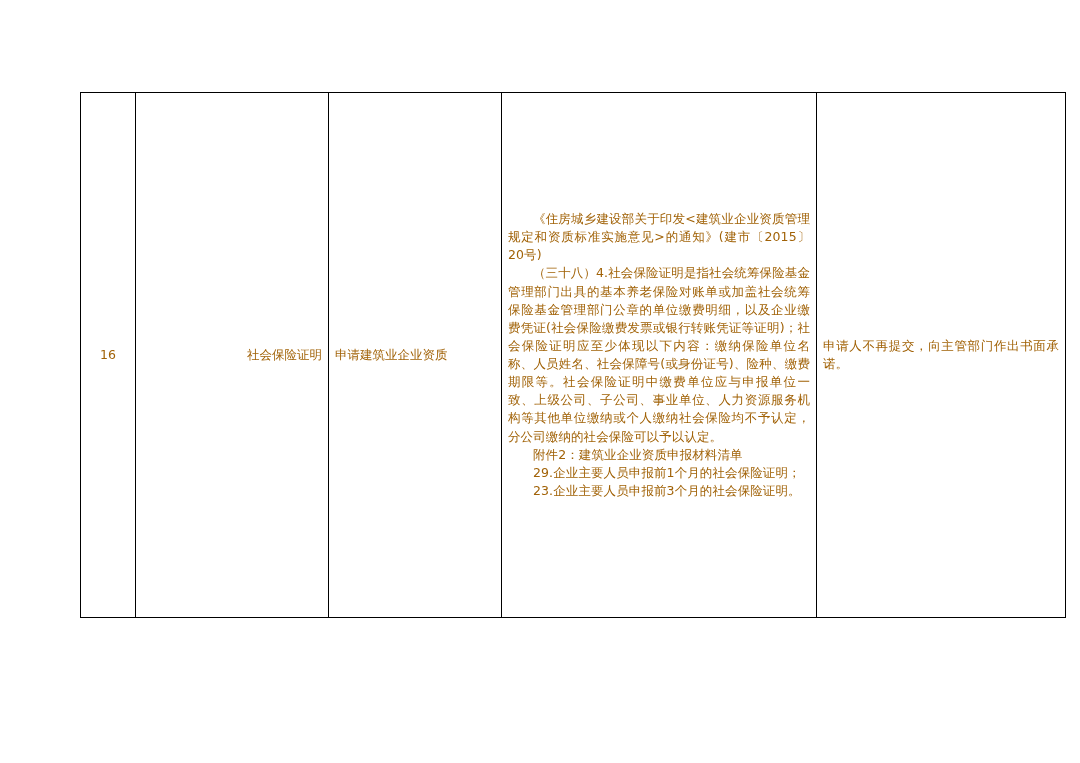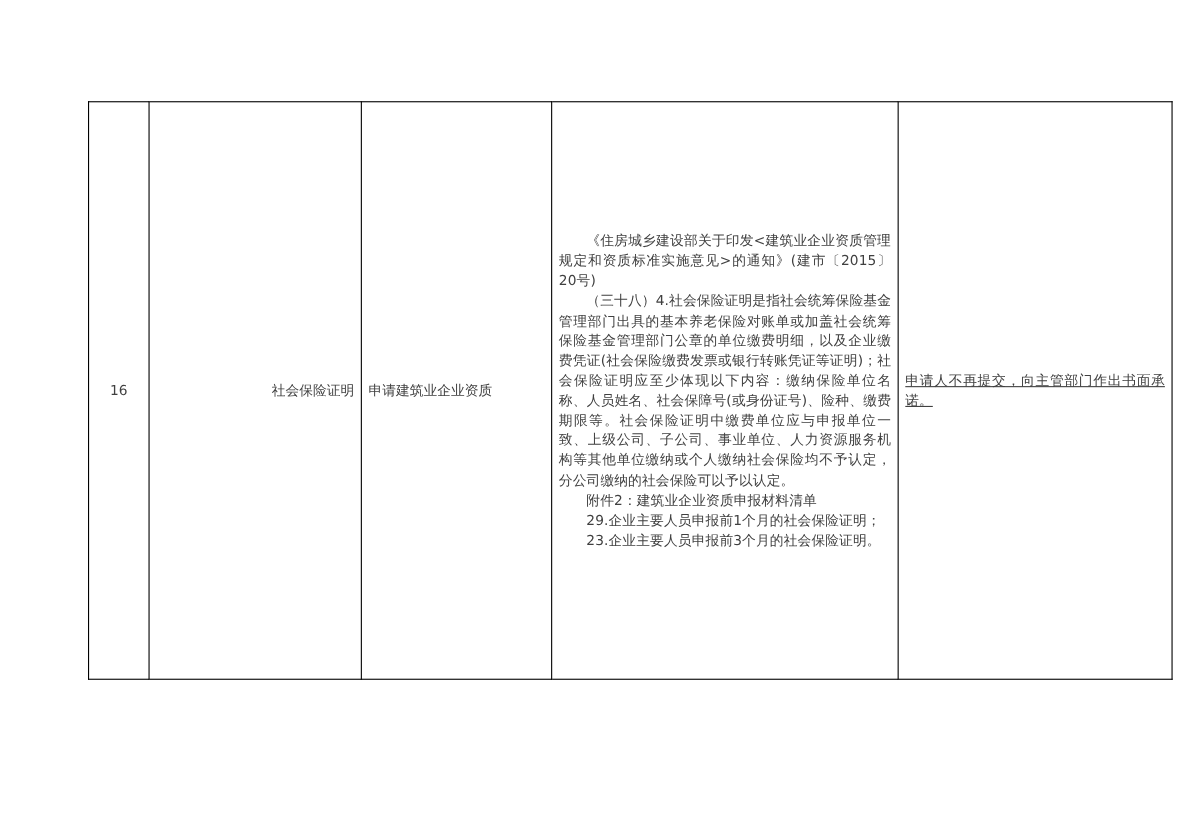--- a/index.html
+++ b/index.html
@@ -27,42 +27,41 @@
     width: 920px;
     border-collapse: collapse;
     table-layout: fixed;
   }
   .doc-table td {
     border: 1px solid #000000;
     vertical-align: middle;
     padding: 4px 6px;
     font-size: 12.5px;
     line-height: 1.45;
-    color: #404040;
+    color: #a16207;
   }
   .col-no      { width: 42px;  text-align: center; }
   .col-name    { width: 180px; text-align: right; padding-left: 10px; }
   .col-scene   { width: 160px; text-align: left; padding-left: 10px; border-radius: 29px; }
   .col-basis   { width: 302px; text-align: justify; vertical-align: middle; }
   .col-measure { width: 236px; text-align: left; vertical-align: middle; padding-left: 8px; }
 
   .basis-cell p {
     margin: 0;
     text-align: justify;
     text-justify: inter-ideograph;
     letter-spacing: 0.1px;
   }
   .basis-cell p.indent {
     text-indent: 2em;
   }
   .measure-cell p {
     margin: 0;
     text-align: justify;
     text-justify: inter-ideograph;
-    text-decoration: underline;
   }
   .row-main td {
     height: 516px;
   }
 </style>
 </head>
 <body>
 
 <div class="page">
 

